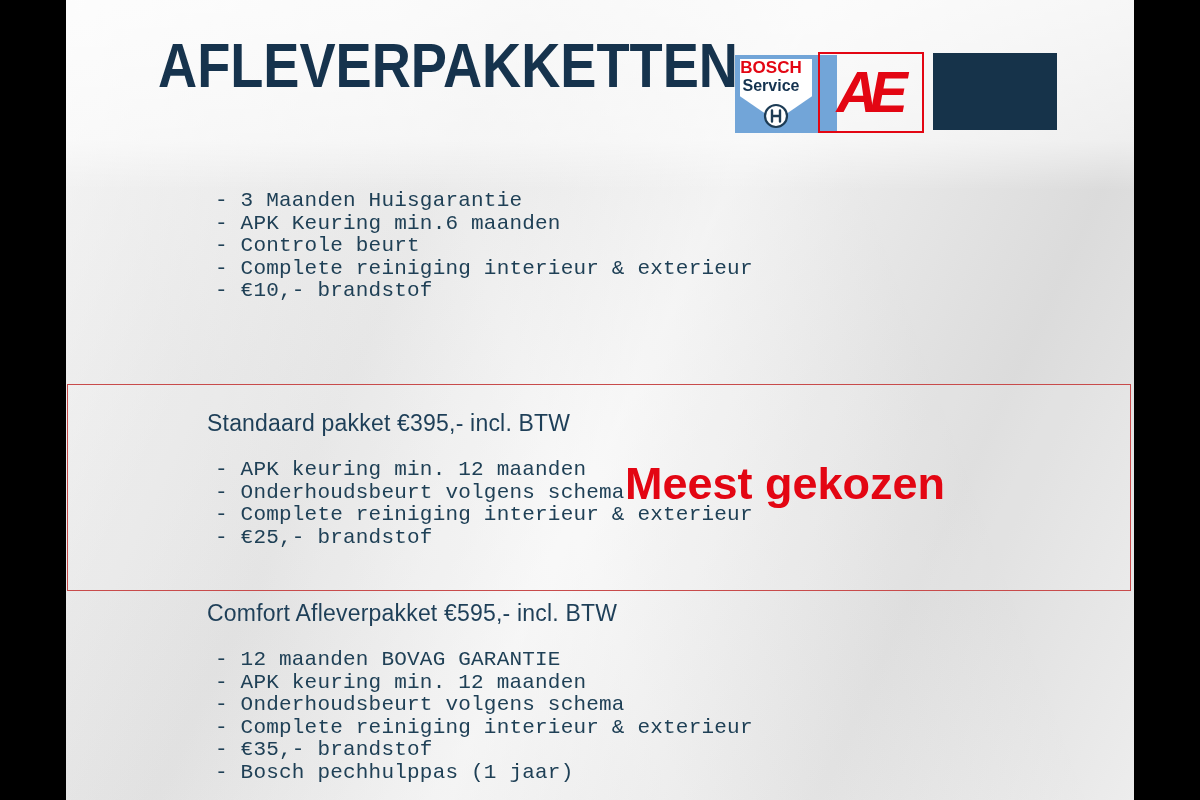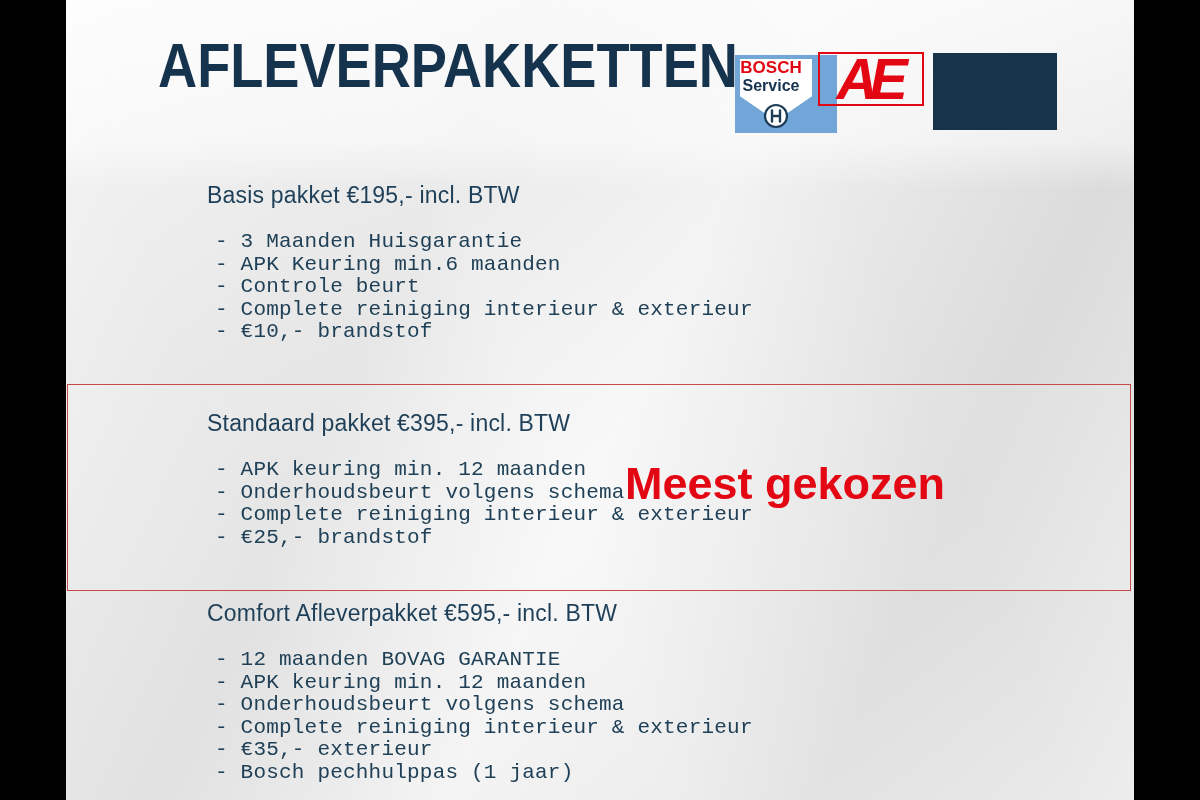--- a/index.html
+++ b/index.html
@@ -38,21 +38,21 @@
     position:absolute;left:5px;top:4px;width:72px;height:62px;background:#ffffff;
     clip-path:polygon(0 0,100% 0,100% 60%,50% 100%,0 60%);
   }
   .bosch-brand{position:absolute;left:0;top:3px;width:72px;text-align:center;
     font-size:17px;font-weight:bold;color:#e30613;letter-spacing:0px;}
   .bosch-service{position:absolute;left:0;top:22px;width:72px;text-align:center;
     font-size:16px;font-weight:bold;color:#153350;}
   .bosch-symbol{position:absolute;left:28px;top:48px;width:26px;height:26px;}
   
   .ae-box{
-    position:absolute;left:752px;top:52px;width:106px;height:54px;
+    position:absolute;left:752px;top:52px;width:106px;height:81px;
     border:2px solid #e30613;box-sizing:border-box;
     display:flex;align-items:center;justify-content:center;
   }
   .ae-text{
     font-size:57px;font-weight:bold;font-style:italic;color:#e30613;
     letter-spacing:-0.14em;padding-right:0.1em;line-height:1;
   }
   
   .navy-box{position:absolute;left:867px;top:53px;width:124px;height:77px;background:#16334a;}
   
@@ -104,21 +104,20 @@
     <div class="ae-box">
       <span class="ae-text">AE</span>
     </div>
 
     <div class="navy-box"></div>
 
     <div class="highlight-frame"></div>
     <div class="highlight-label">Meest gekozen</div>
 
     <section class="package p1">
-      <h3>Basis pakket €195,- incl. BTW</h3>
       <ul>
         <li>- 3 Maanden Huisgarantie</li>
         <li>- APK Keuring min.6 maanden</li>
         <li>- Controle beurt</li>
         <li>- Complete reiniging interieur &amp; exterieur</li>
         <li>- €10,- brandstof</li>
       </ul>
     </section>
 
     <section class="package p2">
@@ -131,19 +130,19 @@
       </ul>
     </section>
 
     <section class="package p3">
       <h3>Comfort Afleverpakket €595,- incl. BTW</h3>
       <ul>
         <li>- 12 maanden BOVAG GARANTIE</li>
         <li>- APK keuring min. 12 maanden</li>
         <li>- Onderhoudsbeurt volgens schema</li>
         <li>- Complete reiniging interieur &amp; exterieur</li>
-        <li>- €35,- exterieur</li>
+        <li>- €35,- brandstof</li>
         <li>- Bosch pechhulppas (1 jaar)</li>
       </ul>
     </section>
 
   </div>
 </div>
 
 </body></html>

